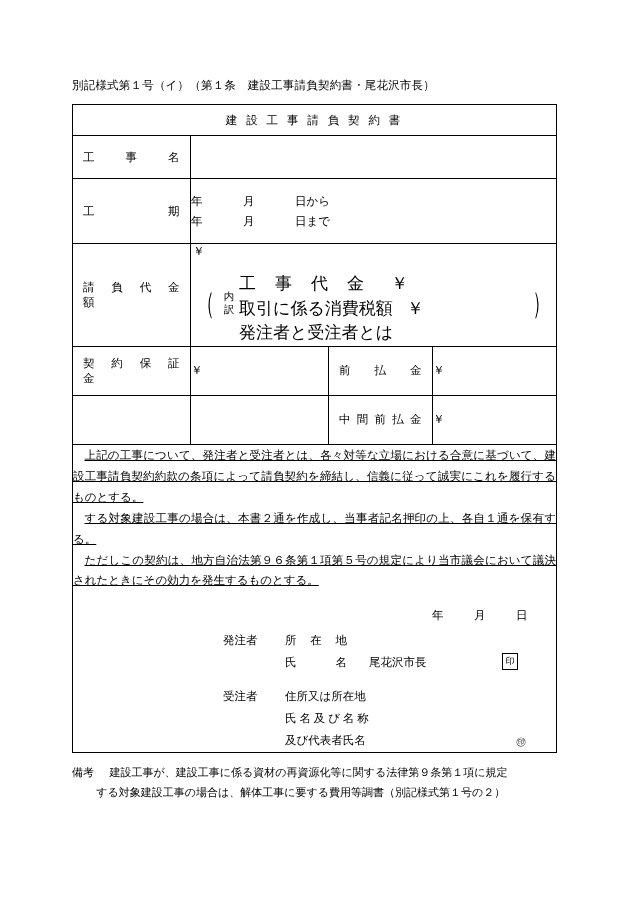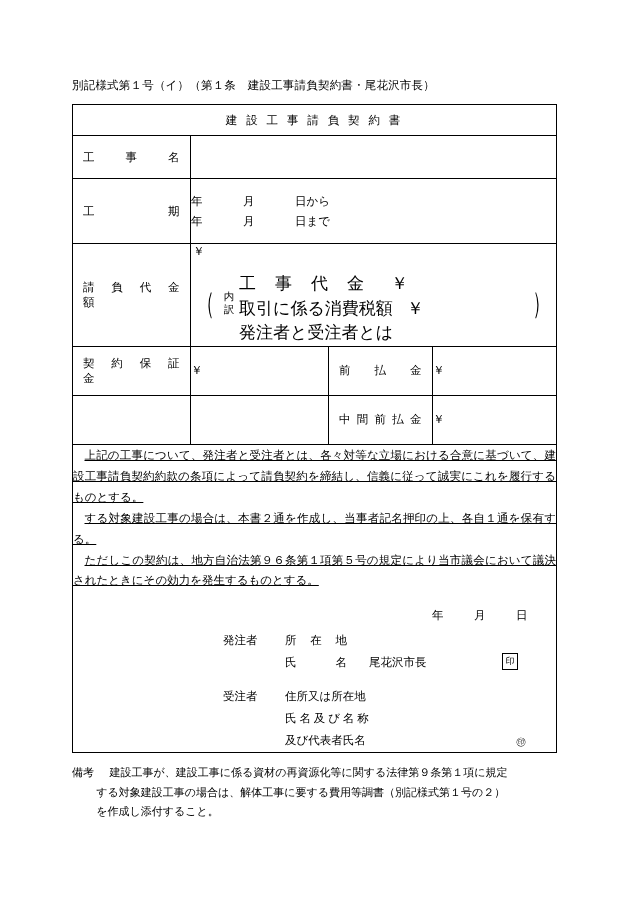--- a/index.html
+++ b/index.html
@@ -313,16 +313,15 @@
             </div>
           </div>
         </td>
       </tr>
     </tbody>
   </table>
 
   <div class="note">
     <div class="nl1"><span class="note-lead">備考</span><span>建設工事が、建設工事に係る資材の再資源化等に関する法律第９条第１項に規定</span></div>
     <div class="nl2">する対象建設工事の場合は、解体工事に要する費用等調書（別記様式第１号の２）</div>
-    <div class="nl3">を作成し添付すること。</div>
   </div>
 
 </div>
 
 </body></html>

